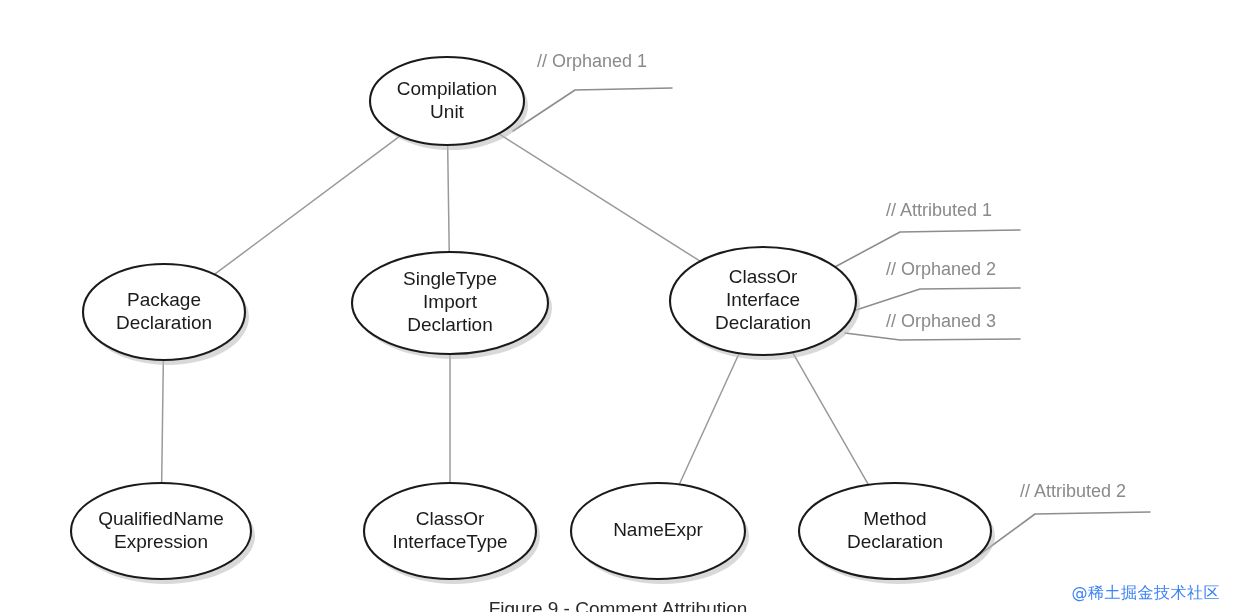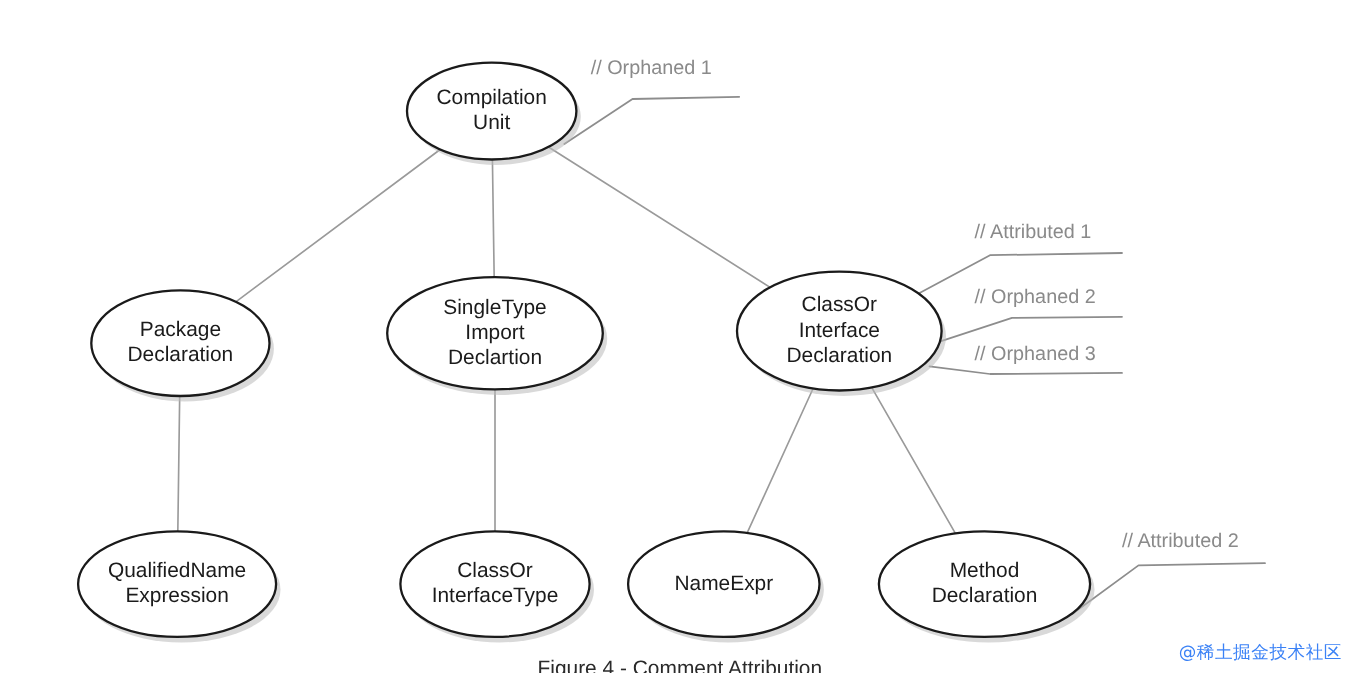--- a/index.html
+++ b/index.html
@@ -159,16 +159,16 @@
       </g>
     <g id="annot-labels-layer">
         <text x="537" y="67" class="annot-label">// Orphaned 1</text>
         <text x="886" y="216" class="annot-label">// Attributed 1</text>
         <text x="886" y="275" class="annot-label">// Orphaned 2</text>
         <text x="886" y="327" class="annot-label">// Orphaned 3</text>
         <text x="1020" y="497" class="annot-label">// Attributed 2</text>
       </g>
   </svg>
 
-  <div class="caption">Figure 4 - Comment Attribution</div>
+  <div class="caption">Figure 9 - Comment Attribution</div>
   <div class="watermark">@稀土掘金技术社区</div>
 
 </div>
 
 </body></html>

